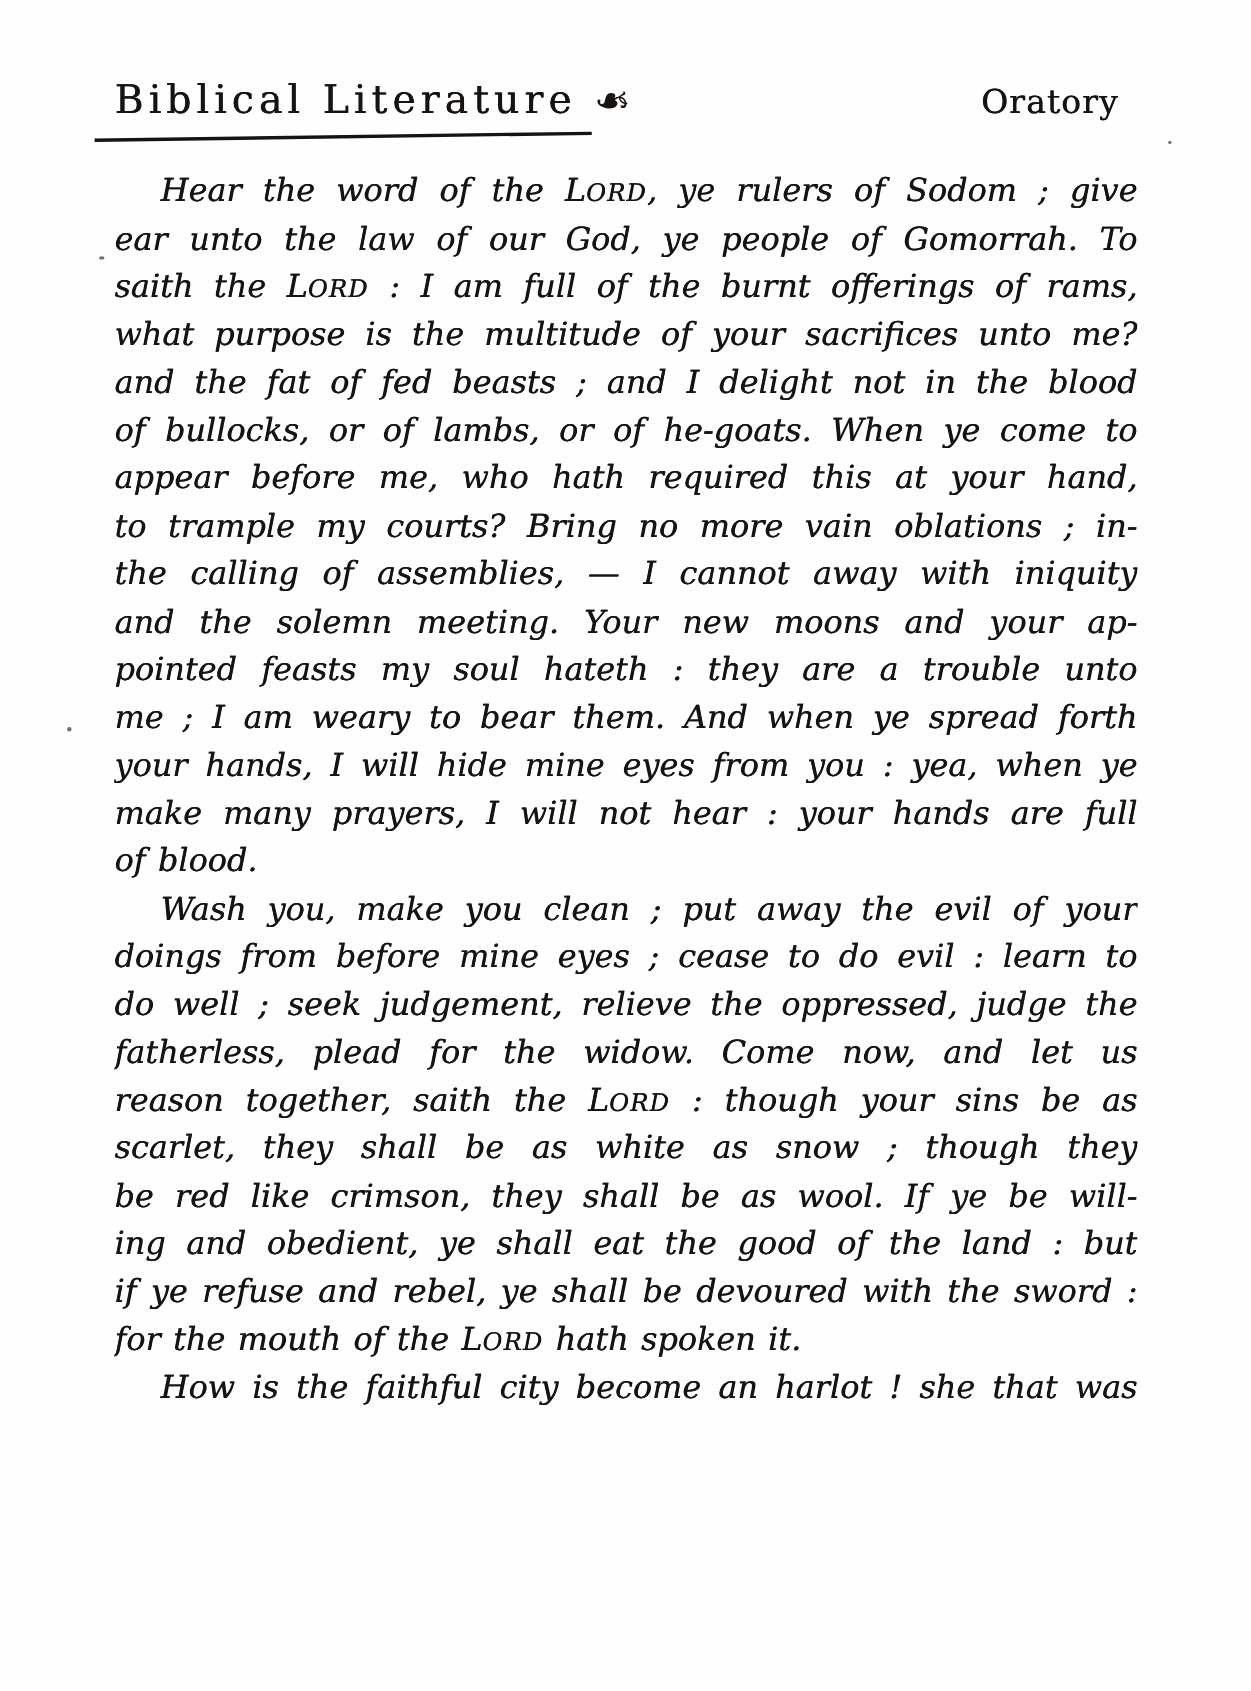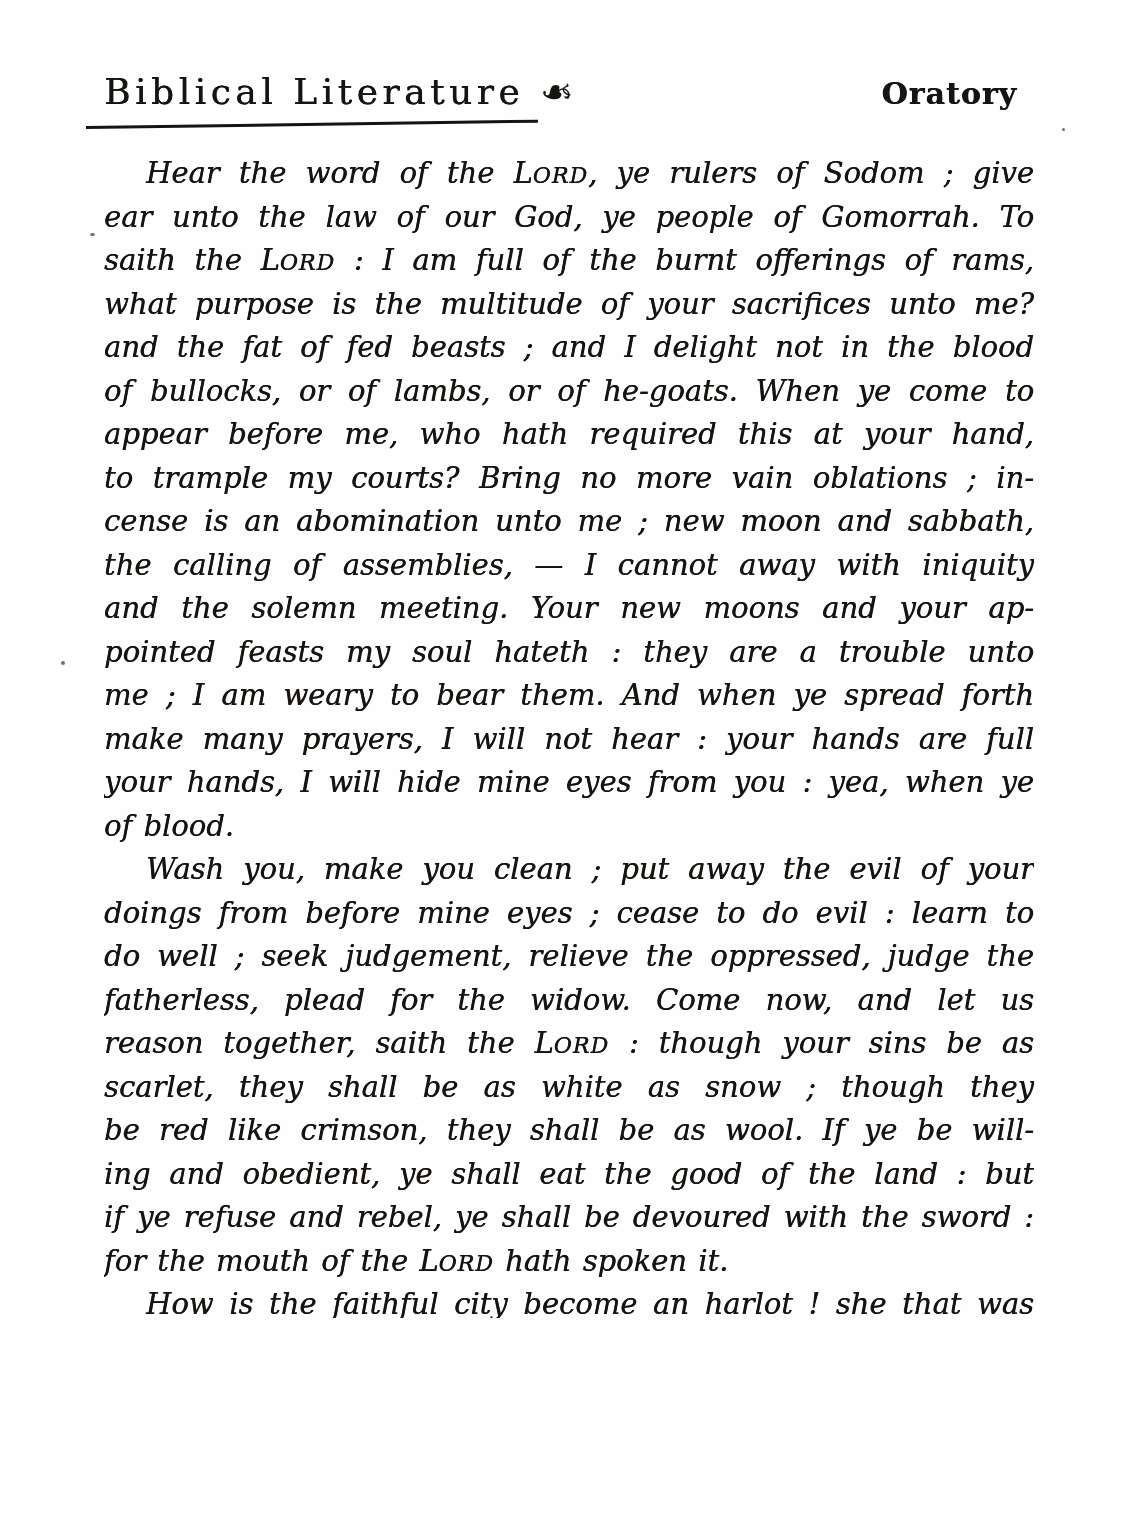--- a/index.html
+++ b/index.html
@@ -39,21 +39,21 @@
     display: inline-block;
     margin-left: 16px;
     font-family: "DejaVu Sans", sans-serif;
     font-size: 40px;
     transform: scaleX(-1) translateY(2px);
     line-height: 1;
   }
   .running-head {
     margin-left: auto;
     font-size: 30px;
-    font-weight: bold;
+    font-weight: normal;
     letter-spacing: 1px;
     text-shadow: 0.4px 0 0 currentColor;
   }
   .title-underline {
     position: absolute;
     top: 126px;
     left: 86px;
     width: 452px;
     height: 3px;
     background: var(--ink);
@@ -117,27 +117,26 @@
 
   <div class="text-block">
       <div class="line indent">Hear the word of the <span>L</span><span class="sc">ORD</span>, ye rulers of Sodom ; give</div>
       <div class="line">ear unto the law of our God, ye people of Gomorrah.  To</div>
       <div class="line">saith the <span>L</span><span class="sc">ORD</span> :  I am full of the burnt offerings of rams,</div>
       <div class="line">what purpose is the multitude of your sacrifices unto me?</div>
       <div class="line">and the fat of fed beasts ; and I delight not in the blood</div>
       <div class="line">of bullocks, or of lambs, or of he-goats.  When ye come to</div>
       <div class="line">appear before me, who hath required this at your hand,</div>
       <div class="line">to trample my courts?  Bring no more vain oblations ; in-</div>
-      <div class="line">cense is an abomination unto me ; new moon and sabbath,</div>
       <div class="line">the calling of assemblies, — I cannot away with iniquity</div>
       <div class="line">and the solemn meeting.  Your new moons and your ap-</div>
       <div class="line">pointed feasts my soul hateth :  they are a trouble unto</div>
       <div class="line">me ; I am weary to bear them.  And when ye spread forth</div>
+      <div class="line">your hands, I will hide mine eyes from you :  yea, when ye</div>
       <div class="line">make many prayers, I will not hear :  your hands are full</div>
-      <div class="line">your hands, I will hide mine eyes from you :  yea, when ye</div>
       <div class="line last">of blood.</div>
       <div class="line indent">Wash you, make you clean ;  put away the evil of your</div>
       <div class="line">doings from before mine eyes ;  cease to do evil :  learn to</div>
       <div class="line">do well ;  seek judgement, relieve the oppressed, judge the</div>
       <div class="line">fatherless, plead for the widow.  Come now, and let us</div>
       <div class="line">reason together, saith the <span>L</span><span class="sc">ORD</span> :  though your sins be as</div>
       <div class="line">scarlet, they shall be as white as snow ;  though they</div>
       <div class="line">be red like crimson, they shall be as wool.  If ye be will-</div>
       <div class="line">ing and obedient, ye shall eat the good of the land :  but</div>
       <div class="line">if ye refuse and rebel, ye shall be devoured with the sword :</div>

